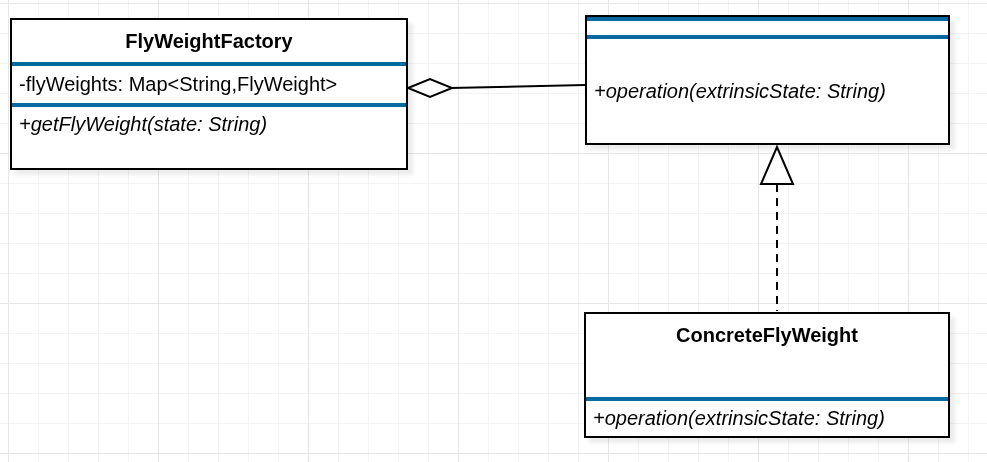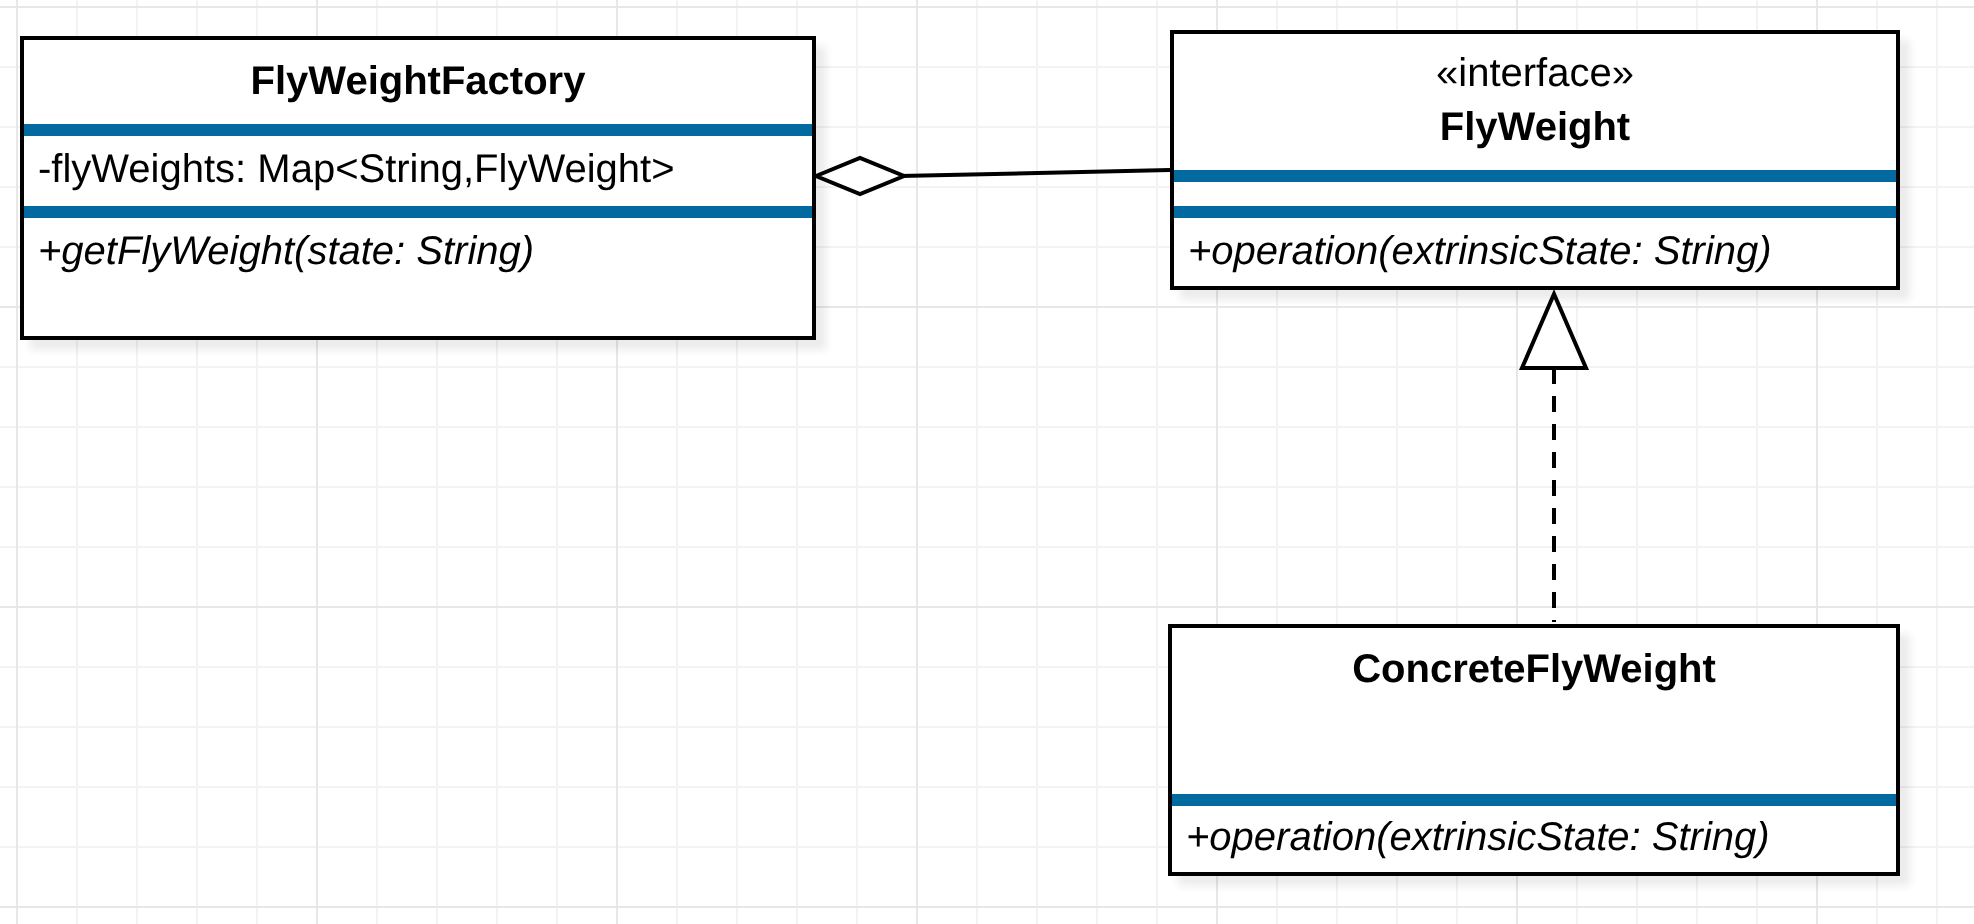--- a/index.html
+++ b/index.html
@@ -49,21 +49,21 @@
     justify-content: center;
     text-align: center;
     font-weight: bold;
     line-height: 27px;
   }
   .uml-stereotype {
     font-weight: normal;
   }
   .uml-section {
     box-sizing: border-box;
-    border-top: 6px solid #0369a1;
+    border-top: 4px solid #0369a1;
     display: flex;
     align-items: center;
     padding-left: 7px;
     white-space: nowrap;
   }
   .uml-section.top-aligned {
     align-items: flex-start;
     padding-top: 6px;
   }
   .grow { flex: 1 1 auto; font-style: italic; }
@@ -101,24 +101,20 @@
     </g>
   </svg>
 
   <div class="uml-class box-factory">
     <div class="uml-title">FlyWeightFactory</div>
     <div class="uml-section sec-attr">-flyWeights: Map&lt;String,FlyWeight&gt;</div>
     <div class="uml-section grow top-aligned">+getFlyWeight(state: String)</div>
   </div>
 
   <div class="uml-class box-flyweight">
-    <div class="uml-title">
-      <div class="uml-stereotype">«interface»</div>
-      <div>FlyWeight</div>
-    </div>
     <div class="uml-section sec-attr"></div>
     <div class="uml-section grow">+operation(extrinsicState: String)</div>
   </div>
 
   <div class="uml-class box-concrete">
     <div class="uml-title">ConcreteFlyWeight</div>
     <div class="uml-section grow">+operation(extrinsicState: String)</div>
   </div>
 
 </div>

